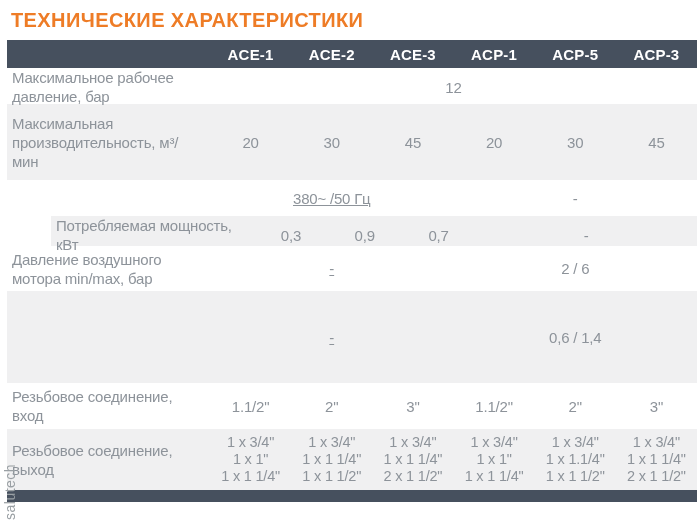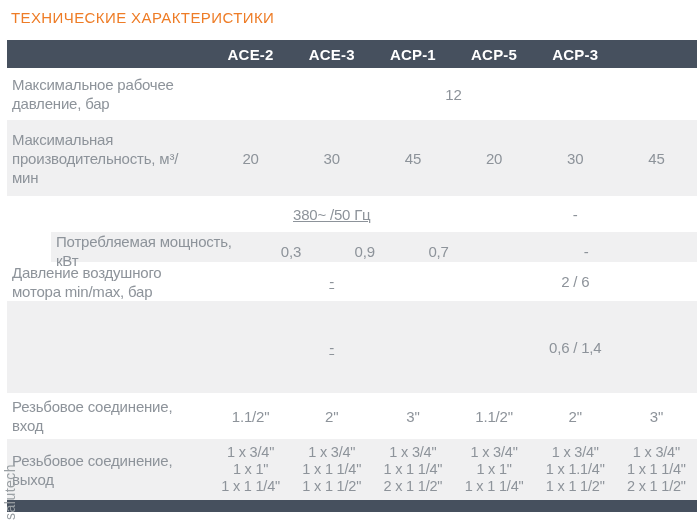--- a/index.html
+++ b/index.html
@@ -7,22 +7,22 @@
     width: 700px; height: 523px;
     background: #ffffff;
     overflow: hidden;
     font-family: "Liberation Sans", sans-serif;
   }
   .page { position: relative; width: 700px; height: 523px; }
 
   .title-block { height: 40px; padding: 9px 0 0 11px; }
   .page-title {
     color: #ee7c26;
-    font-size: 15px;
-    font-weight: 400;
+    font-size: 20px;
+    font-weight: 700;
     letter-spacing: 0.4px;
   }
 
   .spec-table { margin-left: 7px; width: 690px; }
 
   .row {
     display: grid;
     grid-template-columns: 203px repeat(6, 1fr);
     align-items: center;
   }
@@ -52,25 +52,25 @@
     text-align: left;
     padding-left: 5px;
     padding-right: 6px;
   }
   .cell.small-lines { line-height: 17px; font-size: 14.5px; }
 
   .span-all { grid-column: 2 / 8; }
   .span-ace { grid-column: 2 / 5; text-decoration: underline; }
   .span-acp { grid-column: 5 / 8; }
 
-  .r1 { height: 52px; }
+  .r1 { height: 36px; }
   .r2 { height: 76px; }
   .r3 { height: 36px; }
   .r4 { height: 30px; margin-left: 44px; }
-  .r5 { height: 39px; }
+  .r5 { height: 45px; }
   .r6 { height: 92px; }
   .r7 { height: 46px; }
   .r8 { height: 61px; }
 
   .bottom-bar {
     margin-left: 7px;
     width: 690px;
     height: 12px;
     background: #46505e;
   }
@@ -93,20 +93,21 @@
 <div class="page">
 
   <div class="title-block">
     <div class="page-title">ТЕХНИЧЕСКИЕ ХАРАКТЕРИСТИКИ</div>
   </div>
 
   <div class="spec-table">
 
     <div class="row header-row">
       <div class="cell label"></div>
+      <div class="cell">ACE-1</div>
       <div class="cell">ACE-2</div>
       <div class="cell">ACE-3</div>
       <div class="cell">ACP-1</div>
       <div class="cell">ACP-5</div>
       <div class="cell">ACP-3</div>
     </div>
 
     <div class="row r1">
       <div class="cell label">Максимальное рабочее
 давление, бар</div>

